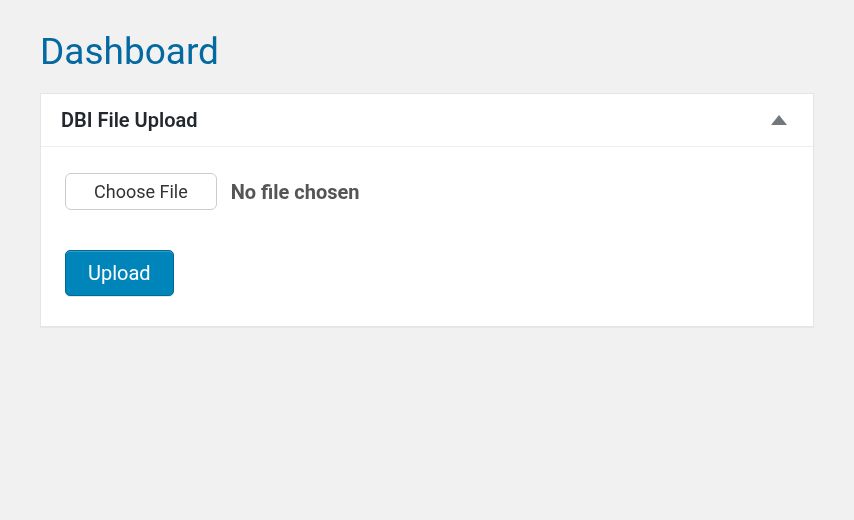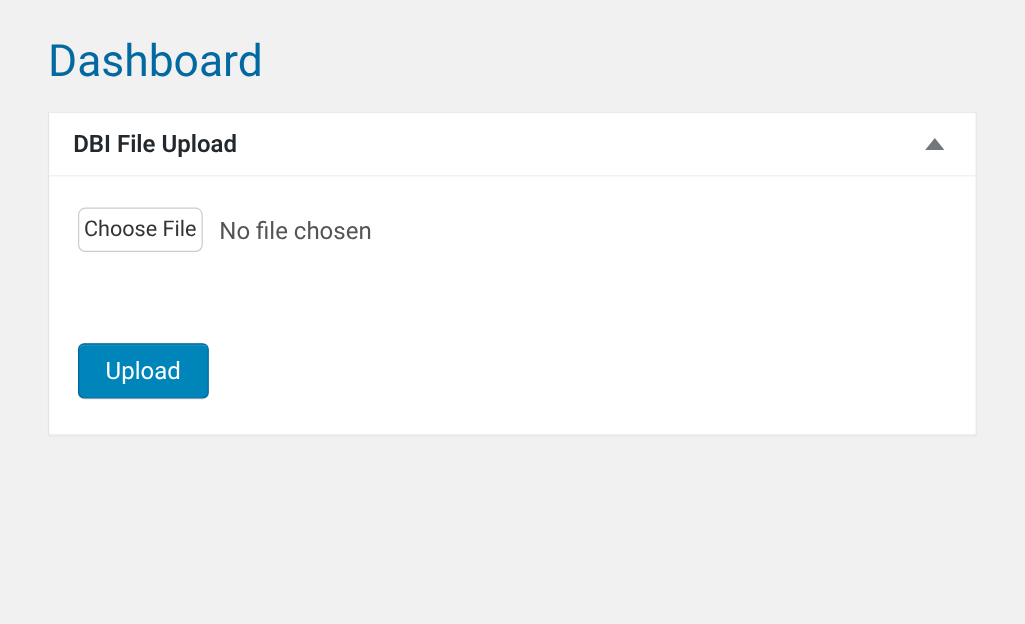--- a/index.html
+++ b/index.html
@@ -58,41 +58,41 @@
     .file-row {
       display: flex;
       align-items: center;
       gap: 14px;
       margin-bottom: 40px;
     }
     .choose-file-btn {
       background: #fff;
       border: 1px solid #ccc;
       border-radius: 6px;
-      padding: 7px 4px;
+      padding: 7px 28px;
       font-size: 18px;
       color: #333;
       font-family: inherit;
       cursor: pointer;
     }
     .file-status {
       font-size: 20px;
       color: #555;
+      font-weight: bold;
     }
     .upload-btn {
       background: #0085ba;
       border: 1px solid #006799;
       color: #fff;
       font-size: 20px;
       padding: 10px 22px;
       border-radius: 5px;
       font-family: inherit;
       cursor: pointer;
       box-shadow: inset 0 1px 0 rgba(255,255,255,0.2), 0 1px 0 rgba(0,0,0,0.1);
-      margin-top: 36px;
     }
   </style>
 </head>
 <body>
 
 <h1 class="page-title">Dashboard</h1>
 
 <div class="postbox">
   <div class="postbox-header">
     <h2 class="postbox-title">DBI File Upload</h2>

